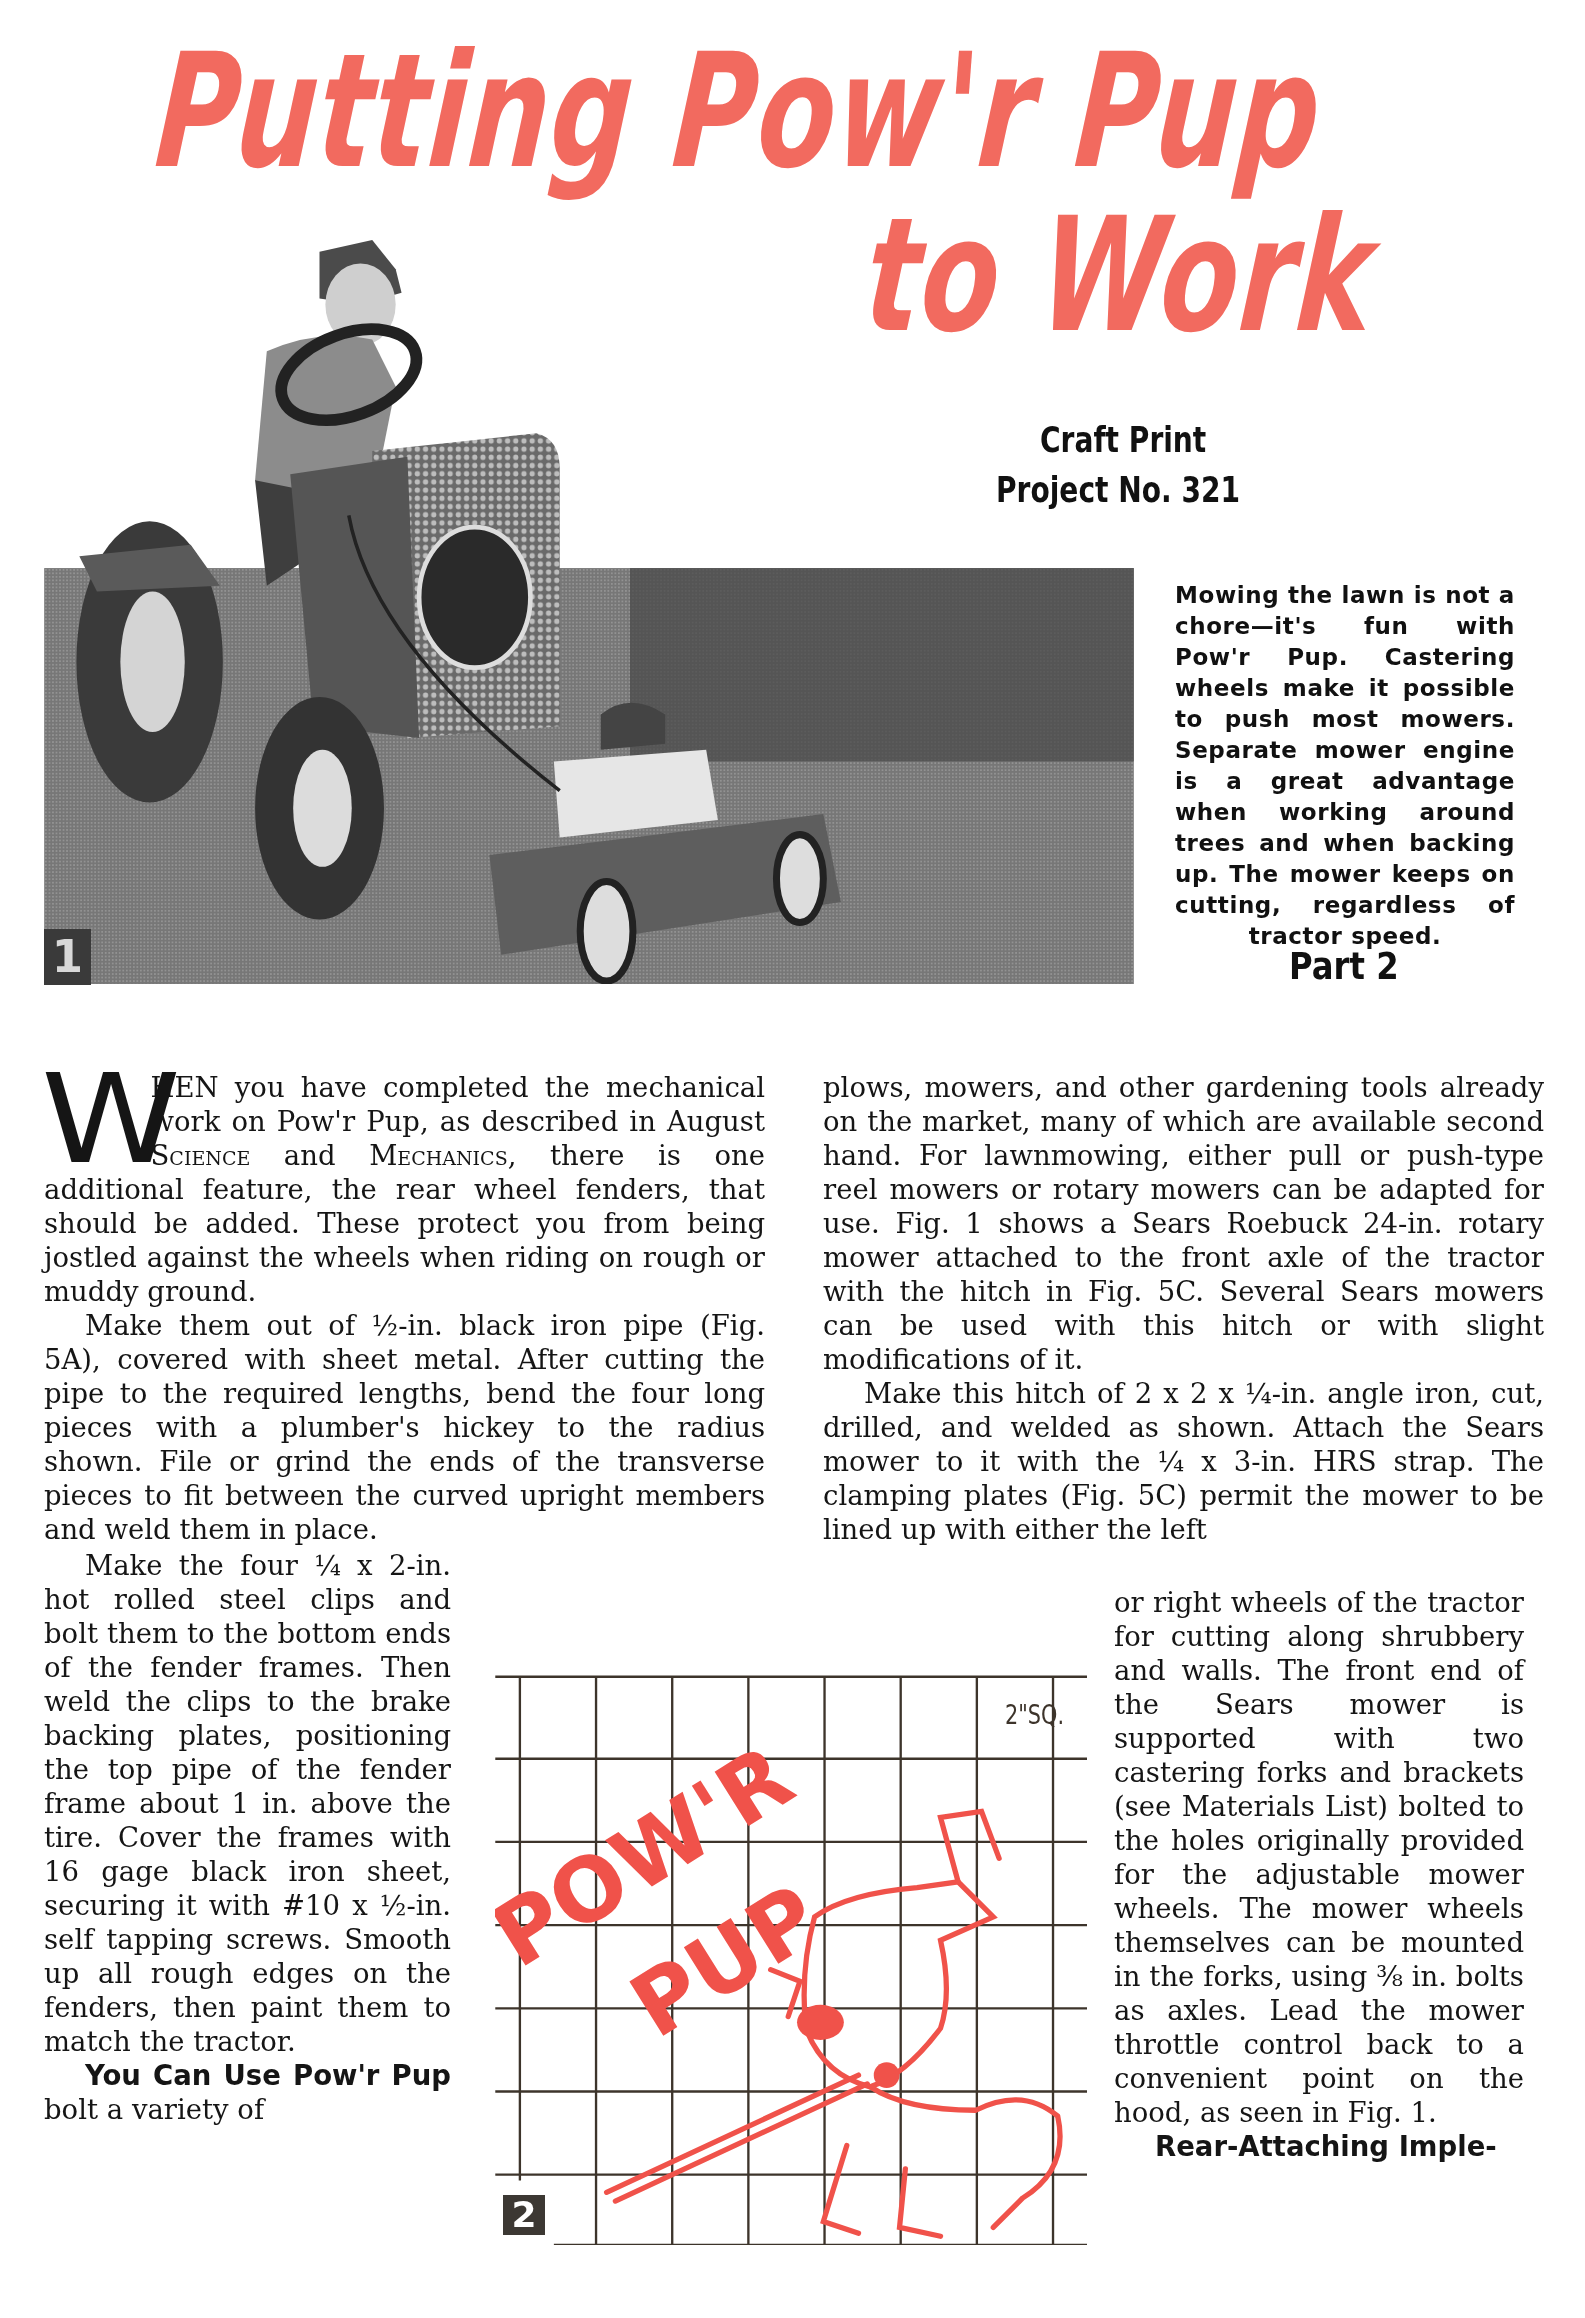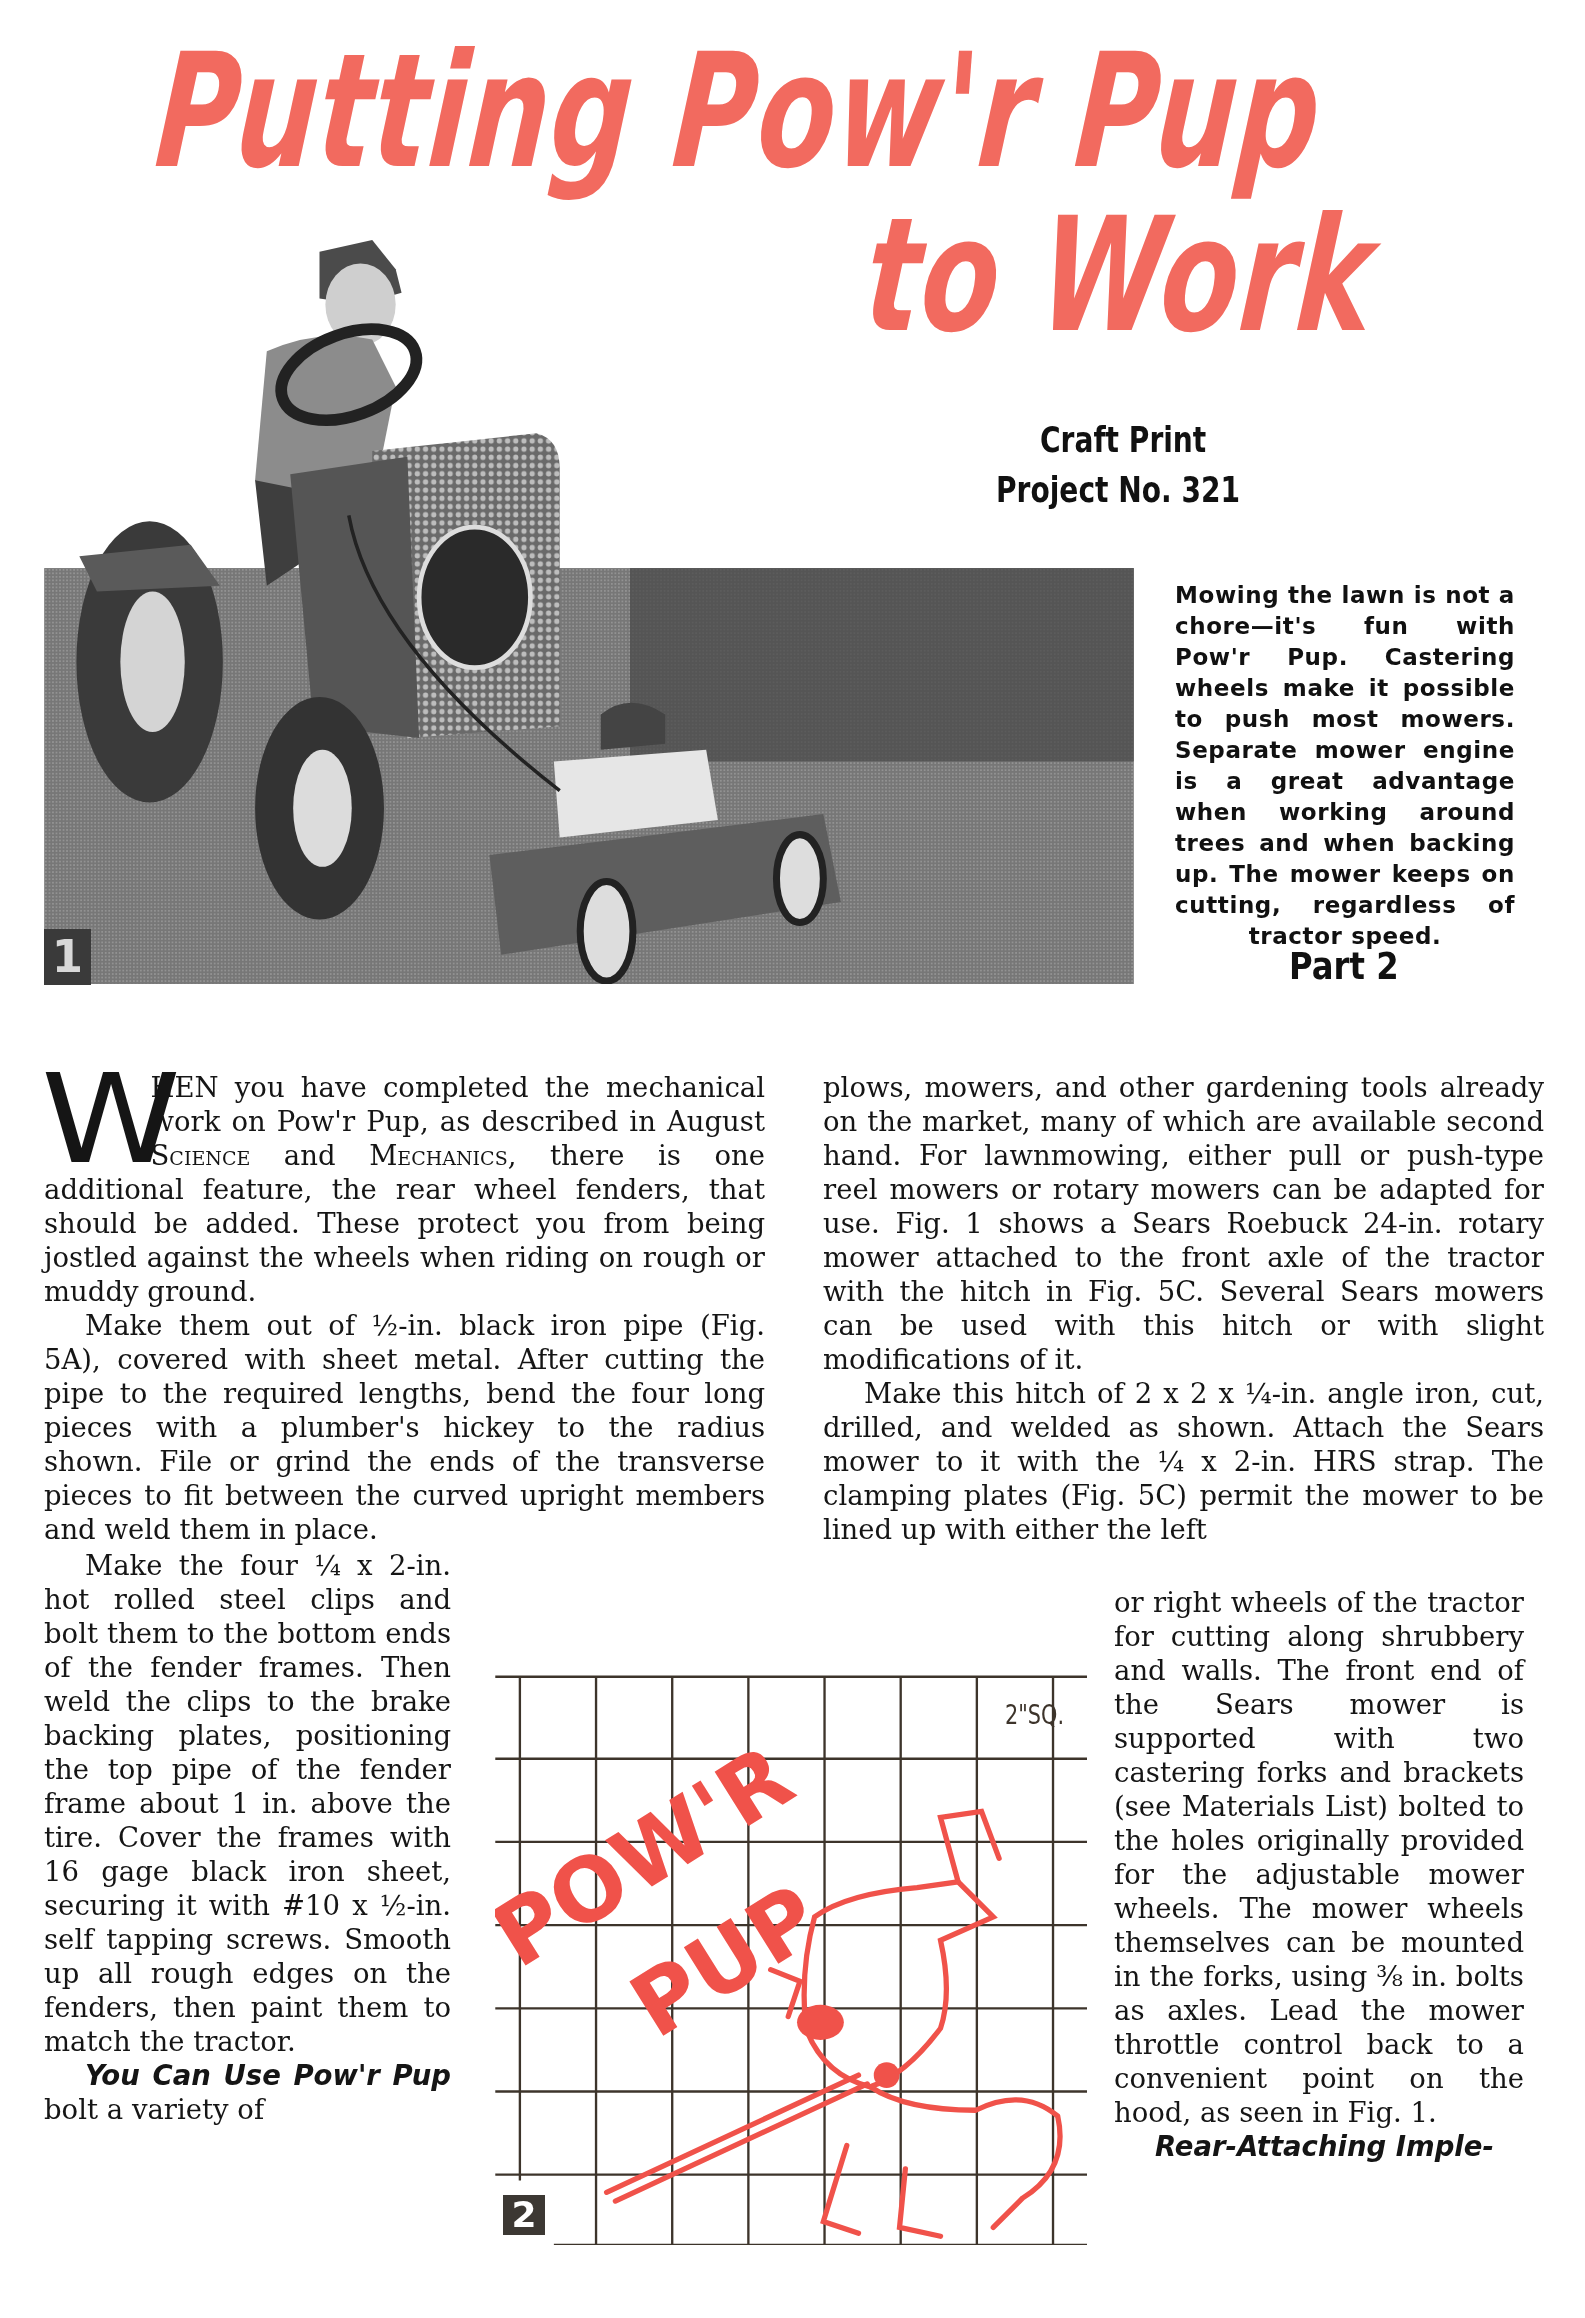--- a/index.html
+++ b/index.html
@@ -36,21 +36,21 @@
   }
   #part2 { left: 1289px; top: 944px; font-size: 38px; transform: scaleX(0.85); transform-origin: left top; white-space: nowrap; }
   
   .col {
     font-family: "DejaVu Serif", serif; font-size: 27.5px; line-height: 34px;
     text-align: justify; color: #151515;
   }
   .col p { margin: 0; text-indent: 41px; }
   .col p.noindent { text-indent: 0; }
   .sc { font-variant: small-caps; }
-  .runin { font-family: "DejaVu Sans", sans-serif; font-weight: bold; font-style: italic; }
+  .runin { font-family: "DejaVu Sans", sans-serif; font-weight: bold; }
   #col-left-top { left: 44px; top: 1070px; width: 721px; }
   #col-left-narrow { left: 44px; top: 1548px; width: 407px; }
   #col-right-top { left: 812px; top: 1070px; width: 721px; margin-left: 11px; }
   #col-right-narrow { left: 1114px; top: 1585px; width: 410px; }
   .dropcap {
     float: left; font-family: "DejaVu Sans", sans-serif; font-weight: normal;
     font-size: 123px; line-height: 100px; margin: 0 7px -5.9px -3.5px; height: 103px;
     transform: scaleX(1.15); transform-origin: left top; width: 103px;
   }
   
@@ -128,21 +128,21 @@
   <p>Make them out of ½-in. black iron pipe (Fig. 5A), covered with sheet metal. After cutting the pipe to the required lengths, bend the four long pieces with a plumber's hickey to the radius shown. File or grind the ends of the transverse pieces to fit between the curved upright members and weld them in place.</p>
 </div>
 
 <div id="col-left-narrow" class="abs col">
   <p>Make the four ¼ x 2-in. hot rolled steel clips and bolt them to the bottom ends of the fender frames. Then weld the clips to the brake backing plates, positioning the top pipe of the fender frame about 1 in. above the tire. Cover the frames with 16 gage black iron sheet, securing it with #10 x ½-in. self tapping screws. Smooth up all rough edges on the fenders, then paint them to match the tractor.</p>
   <p><span class="runin">You Can Use Pow'r Pup</span><span> bolt a variety of</span></p>
 </div>
 
 <div id="col-right-top" class="abs col">
   <p class="noindent">plows, mowers, and other gardening tools already on the market, many of which are available second hand. For lawnmowing, either pull or push-type reel mowers or rotary mowers can be adapted for use. Fig. 1 shows a Sears Roebuck 24-in. rotary mower attached to the front axle of the tractor with the hitch in Fig. 5C. Several Sears mowers can be used with this hitch or with slight modifications of it.</p>
-  <p>Make this hitch of 2 x 2 x ¼-in. angle iron, cut, drilled, and welded as shown. Attach the Sears mower to it with the ¼ x 2-in. HRS strap. The clamping plates (Fig. 5C) permit the mower to be lined up with either the left</p>
+  <p>Make this hitch of 2 x 2 x ¼-in. angle iron, cut, drilled, and welded as shown. Attach the Sears mower to it with the ¼ x 3-in. HRS strap. The clamping plates (Fig. 5C) permit the mower to be lined up with either the left</p>
 </div>
 
 <div id="col-right-narrow" class="abs col">
   <p class="noindent">or right wheels of the tractor for cutting along shrubbery and walls. The front end of the Sears mower is supported with two castering forks and brackets (see Materials List) bolted to the holes originally provided for the adjustable mower wheels. The mower wheels themselves can be mounted in the forks, using ⅜ in. bolts as axles. Lead the mower throttle control back to a convenient point on the hood, as seen in Fig. 1.</p>
   <p><span class="runin">Rear-Attaching Imple-</span></p>
 </div>
 
 <div id="fig2" class="abs">
   <svg width="604" height="580" viewBox="0 0 1030 990">
     <g stroke="#3d342b" stroke-width="4" fill="none">

